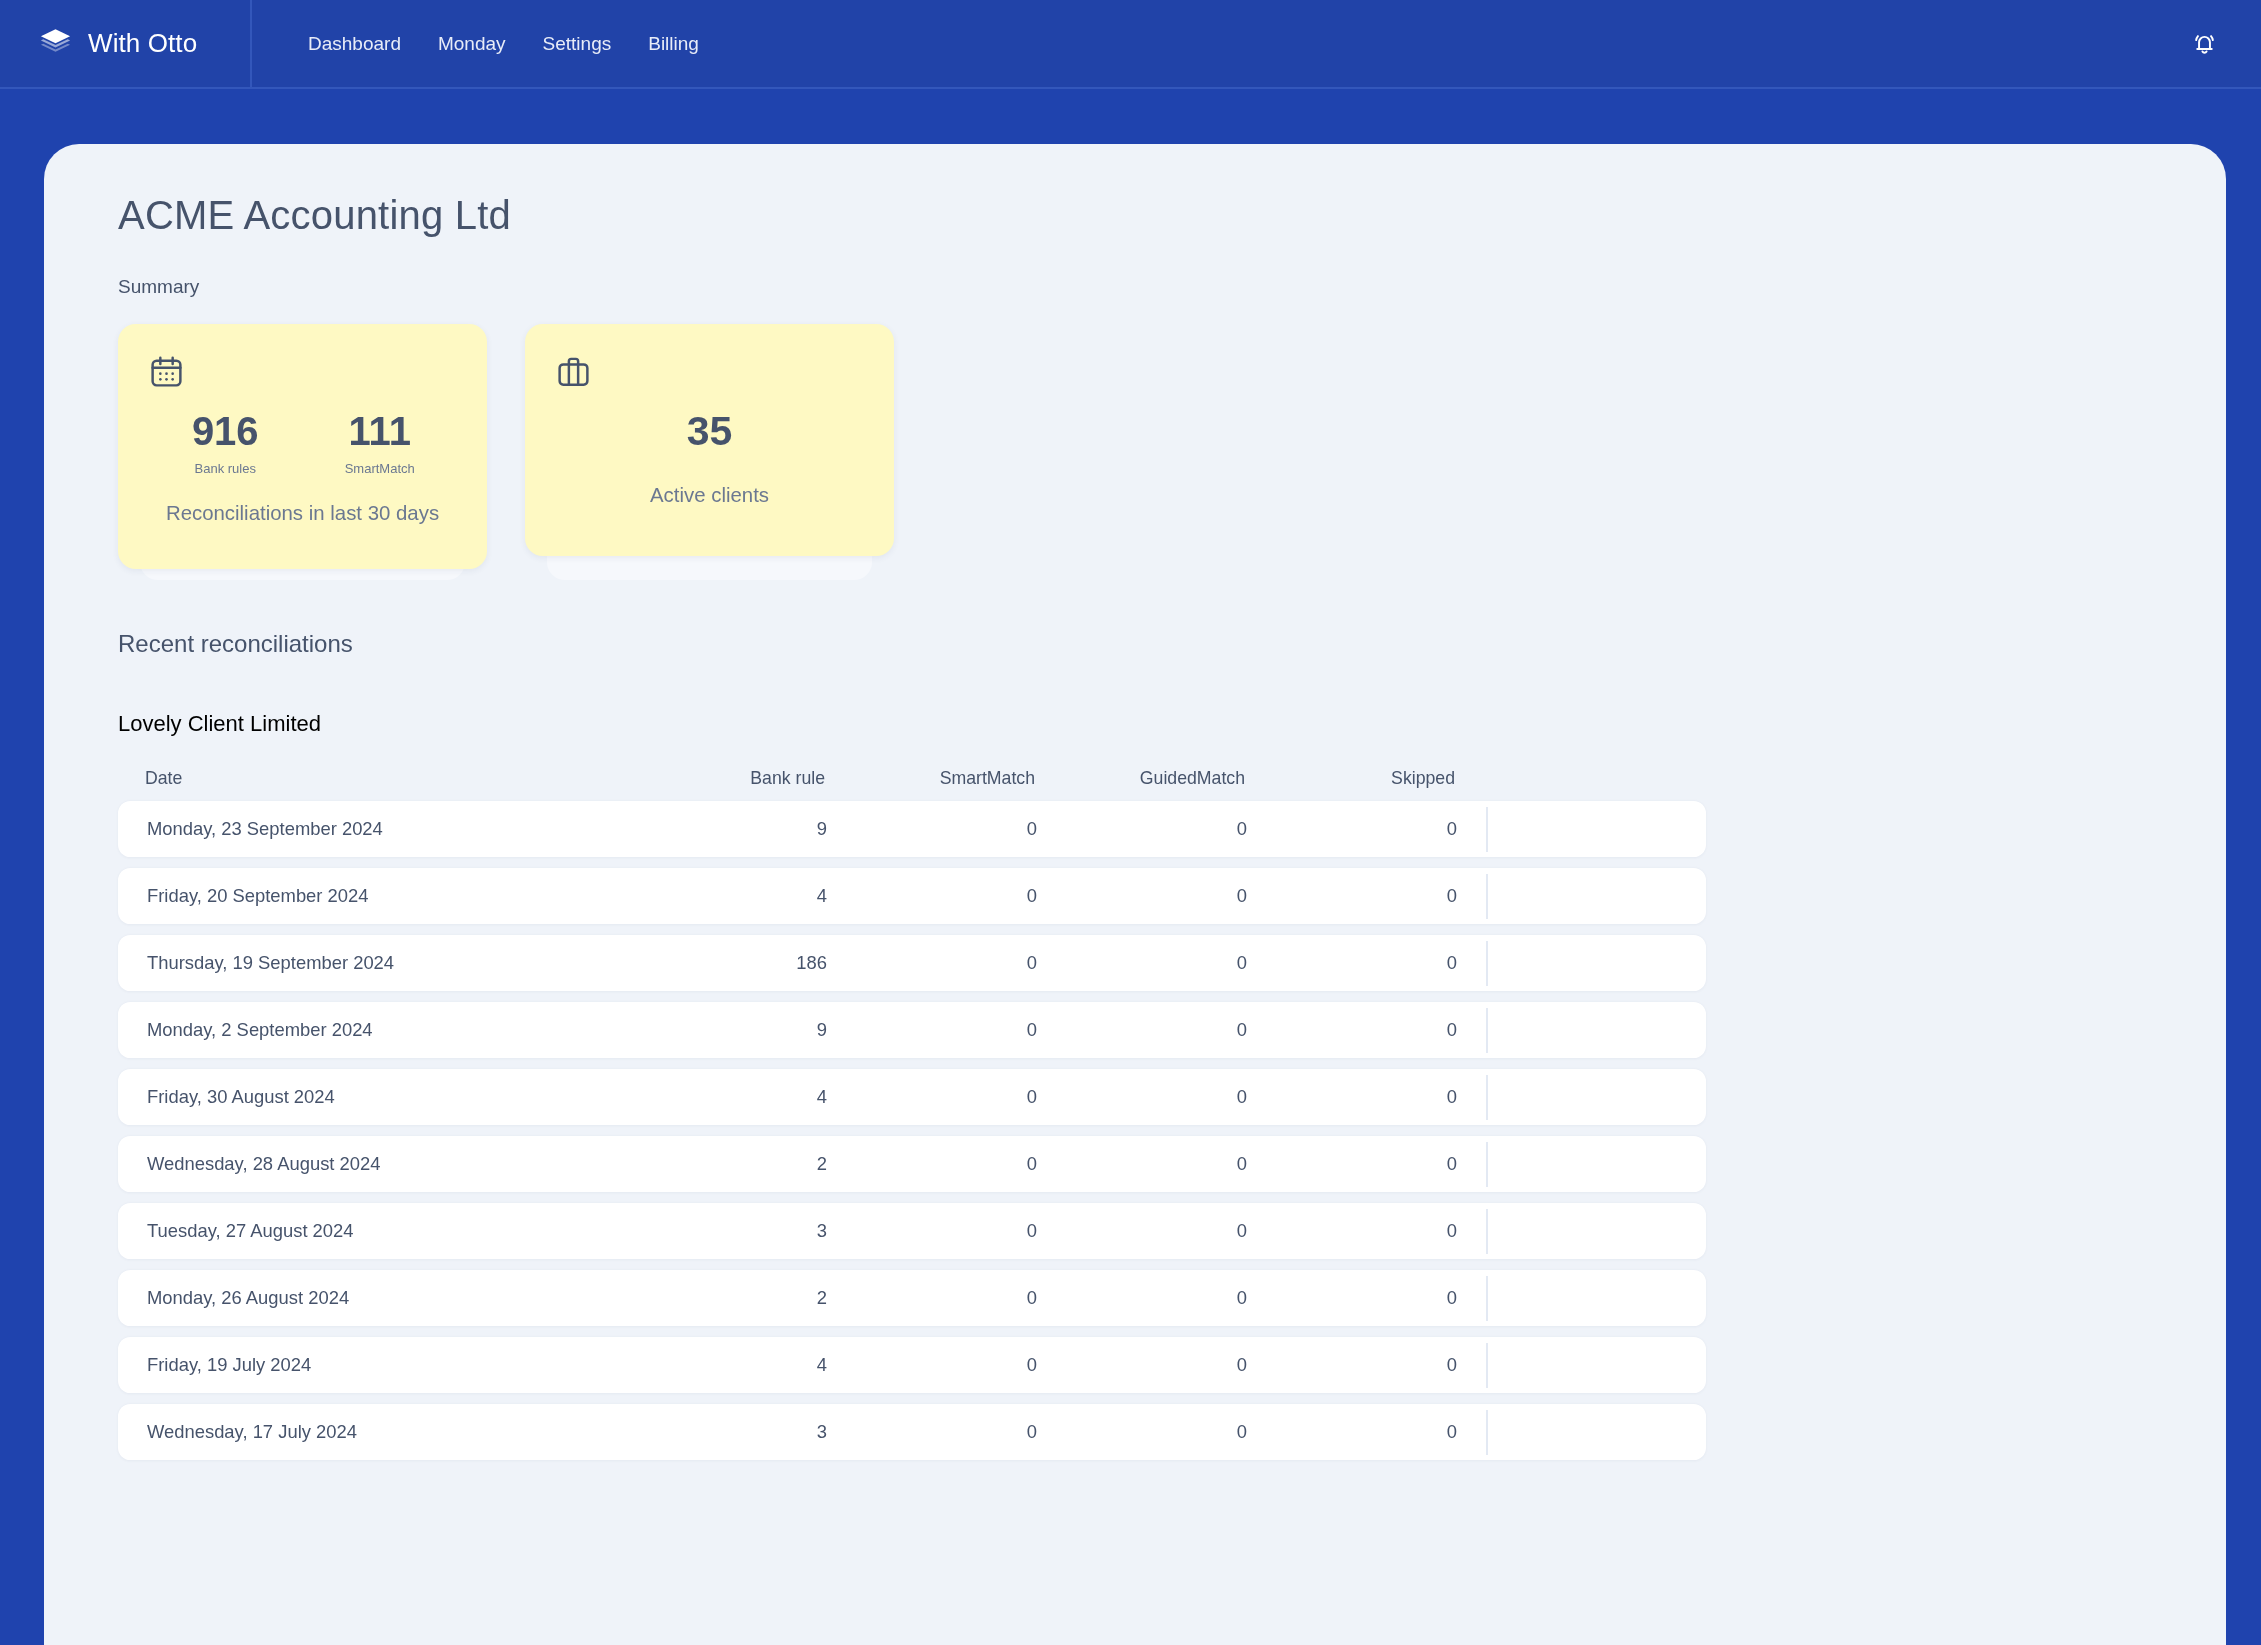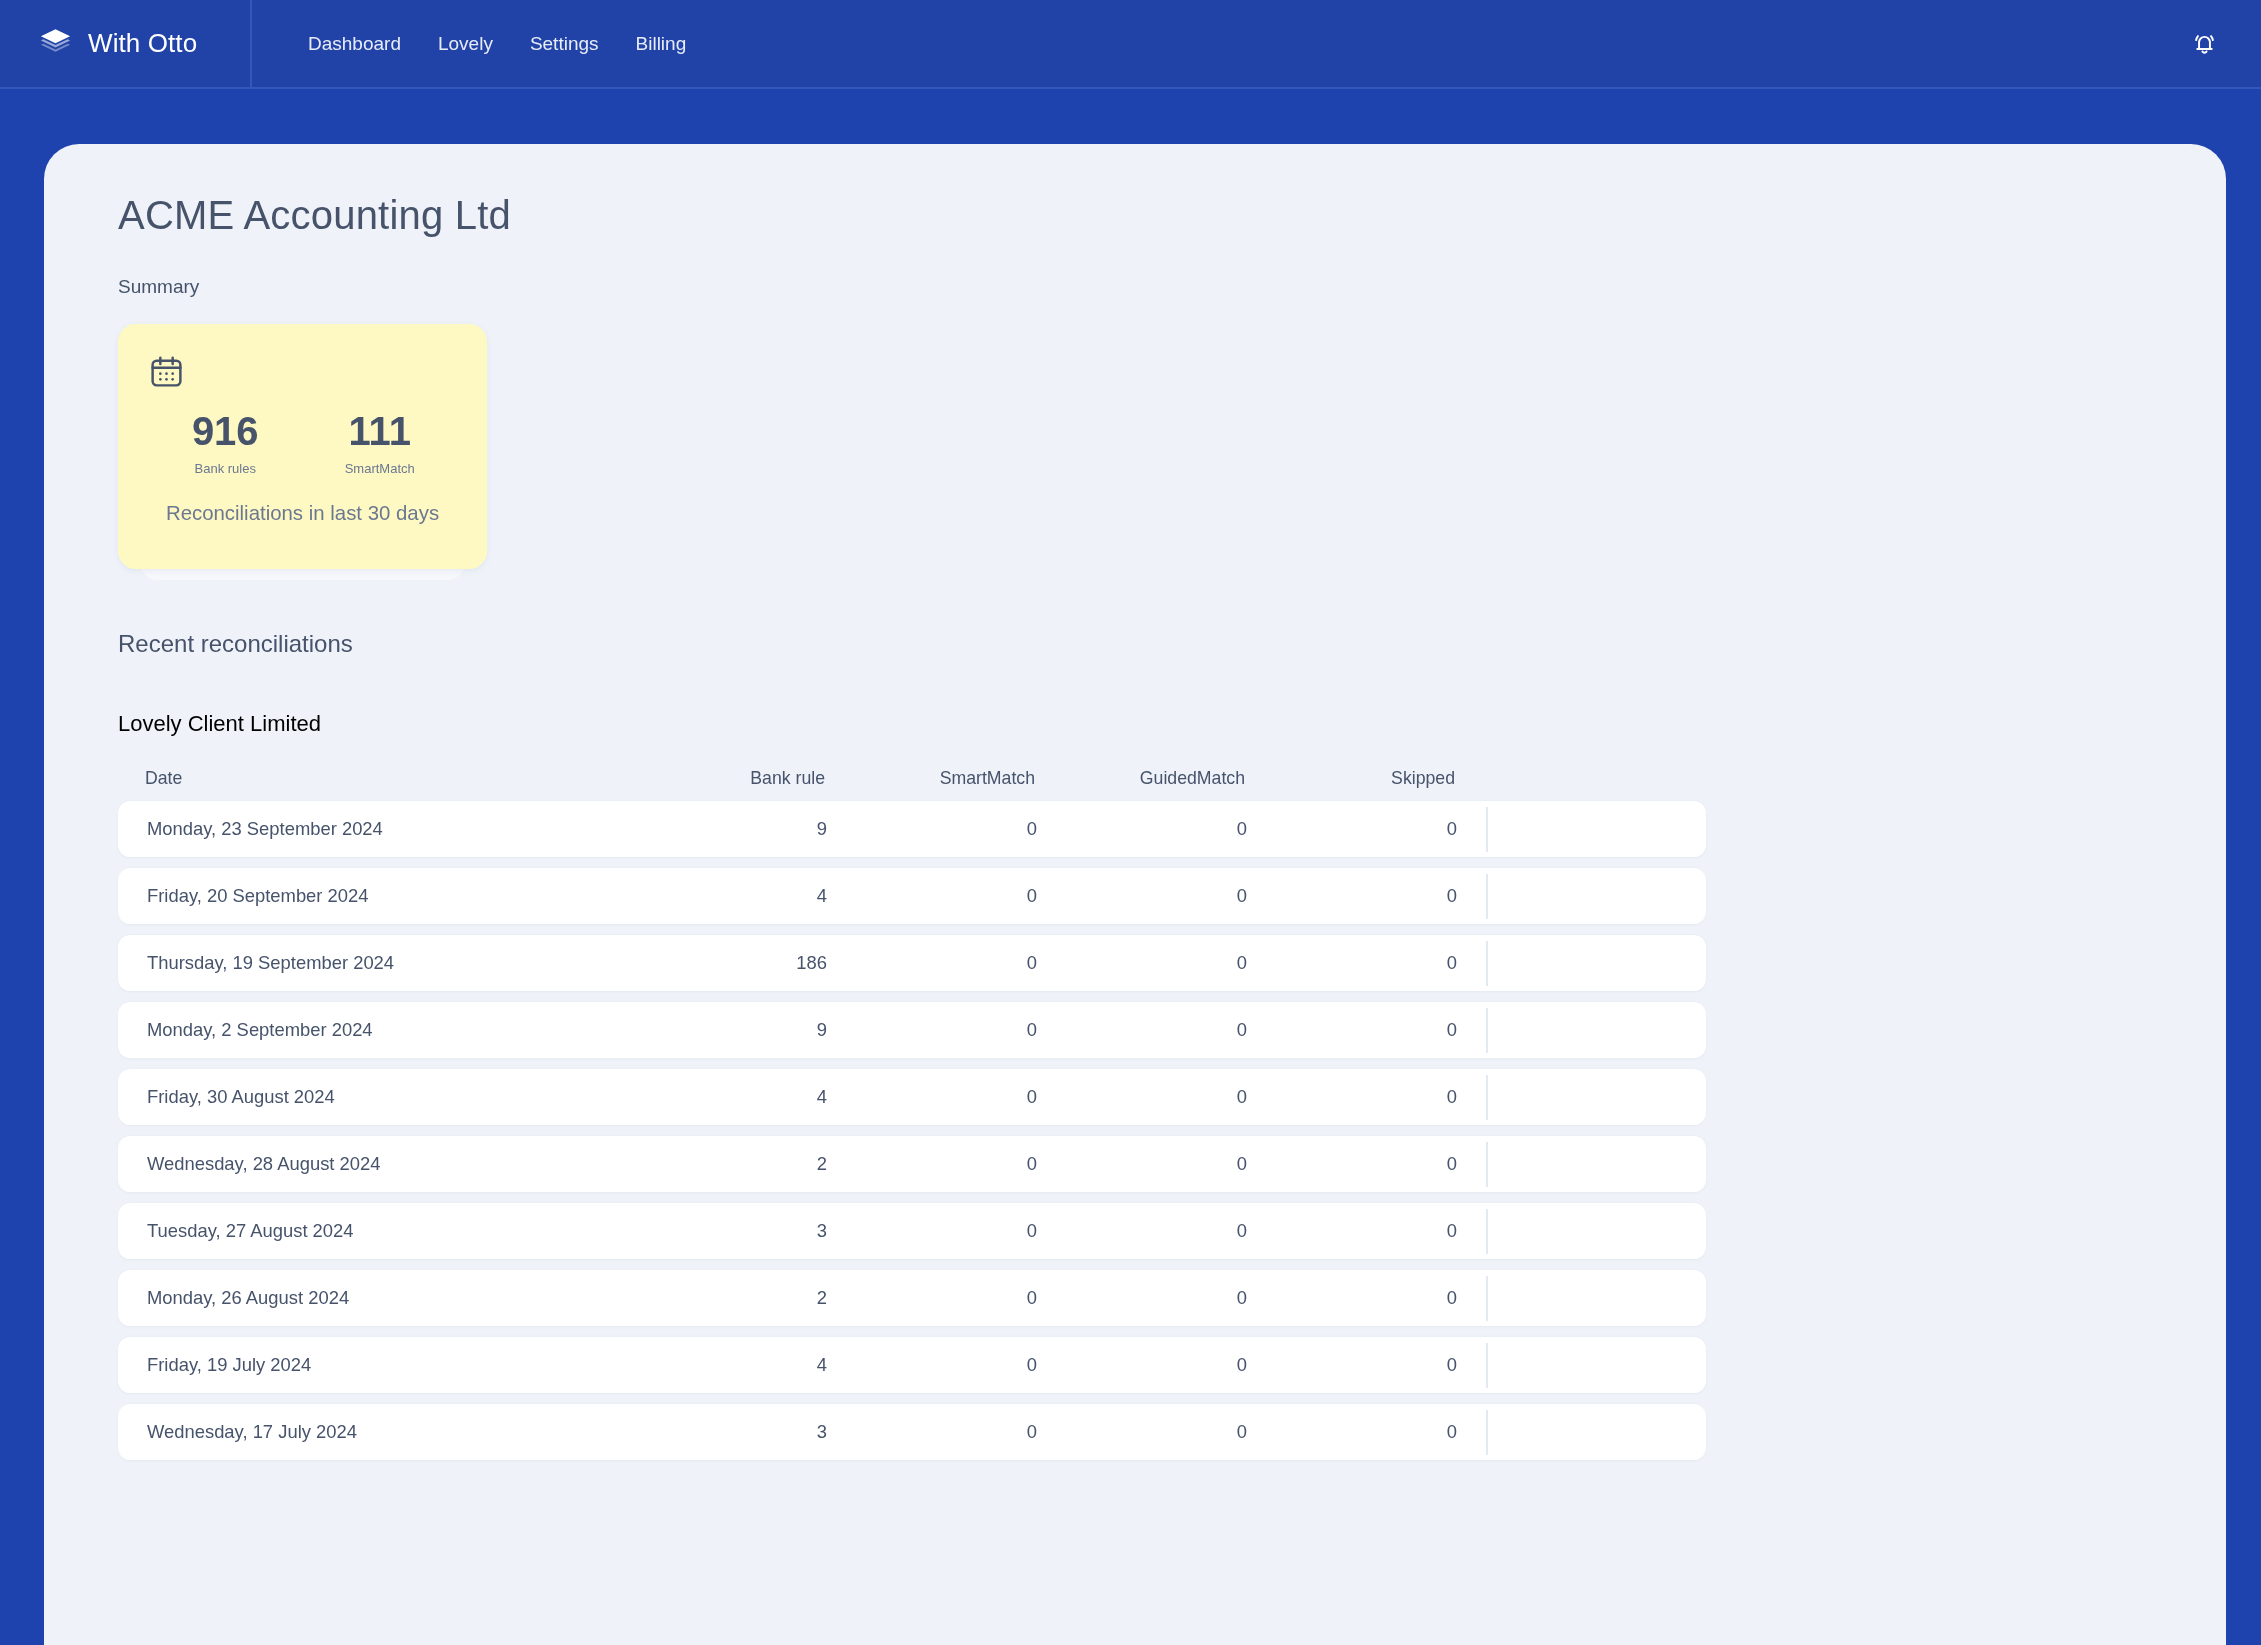--- a/index.html
+++ b/index.html
@@ -249,21 +249,21 @@
         <path d="M12 2.2 22 7l-10 4.8L2 7z" fill="#ffffff"></path>
         <path d="M12 13.1 3.6 9.1 2 9.9l10 4.8 10-4.8-1.6-.8z" fill="#ffffff" opacity="0.55"></path>
         <path d="M12 16.1 3.6 12.1 2 12.9l10 4.8 10-4.8-1.6-.8z" fill="#ffffff" opacity="0.38"></path>
       </svg>
     </span>
     <span class="brand-name">With Otto</span>
   </div>
 
   <div class="nav-links">
     <a class="nav-link" href="#">Dashboard</a>
-    <a class="nav-link" href="#">Lovely</a>
+    <a class="nav-link" href="#">Monday</a>
     <a class="nav-link" href="#">Settings</a>
     <a class="nav-link" href="#">Billing</a>
   </div>
 
   <div class="nav-spacer"></div>
 
   <div class="bell-btn">
     <span>
       <svg viewBox="0 0 24 24" fill="none" stroke="#ffffff" stroke-width="1.6" stroke-linecap="round" stroke-linejoin="round">
         <path d="M7.5 16.5V11a4.5 4.5 0 0 1 9 0v5.5"></path>
@@ -309,20 +309,39 @@
             <div class="stat">
               <div class="stat-value">111</div>
               <div class="stat-label">SmartMatch</div>
             </div>
           </div>
 
           <div class="card-caption">Reconciliations in last 30 days</div>
         </div>
       </div>
 
+      <div class="card-stack">
+        <div class="card card-b">
+          <span class="card-icon">
+            <svg viewBox="0 0 24 24" fill="none" stroke="#46536b" stroke-width="1.6" stroke-linecap="round" stroke-linejoin="round">
+              <rect x="3" y="7.4" width="18" height="13.2" rx="2.4"></rect>
+              <path d="M9 7.4V5.3a1.5 1.5 0 0 1 1.5-1.5h3A1.5 1.5 0 0 1 15 5.3v2.1"></path>
+              <path d="M9 7.6v13M15 7.6v13"></path>
+            </svg>
+          </span>
+
+          <div class="stat-row">
+            <div class="stat">
+              <div class="stat-value single">35</div>
+            </div>
+          </div>
+
+          <div class="card-caption big">Active clients</div>
+        </div>
+      </div>
 
     </div>
 
     <h2 class="recent-title">Recent reconciliations</h2>
 
     <div class="client-name">Lovely Client Limited</div>
 
     <div class="table">
 
       <div class="thead">

